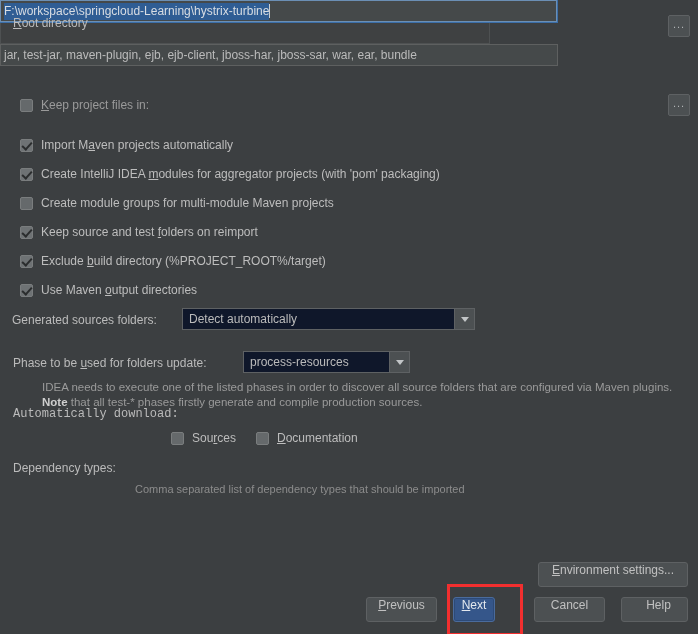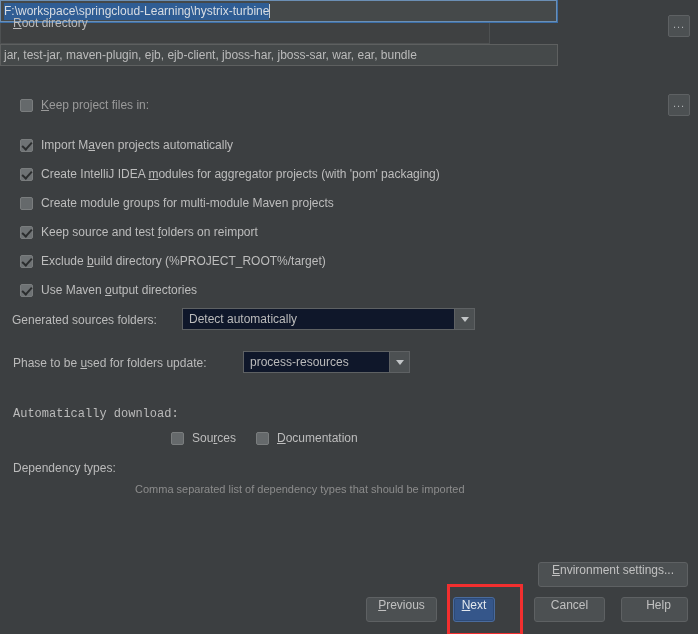--- a/index.html
+++ b/index.html
@@ -227,20 +227,24 @@
   <div class="row" style="left:13px; top:356px;">
     <span class="lbl">Phase to be <u class="mn">u</u><span>sed for folders update:</span></span>
   </div>
   <div class="combo" style="position:absolute; left:243px; top:351px; width:167px;">
     <span class="val">process-resources</span>
     <span class="arrowbox">
         <span class="arrow-dn"></span>
       </span>
   </div>
 
+  <div class="note" style="left:42px; top:380px;">
+    <div>IDEA needs to execute one of the listed phases in order to discover all source folders that are configured via Maven plugins.</div>
+    <div><b>Note</b><span> that all test-* phases firstly generate and compile production sources.</span></div>
+  </div>
 
   <div class="row" style="left:13px; top:407px;font-family:Liberation Mono, monospace;">
     <span class="lbl">Automatically download:</span>
   </div>
   <div class="cbrow" style="left:171px; top:431px;">
     <span class="cb off"></span>
     <span class="cbl">Sou<u class="mn">r</u><span>ces</span></span>
   </div>
   <div class="cbrow" style="left:256px; top:431px;">
     <span class="cb off"></span>

